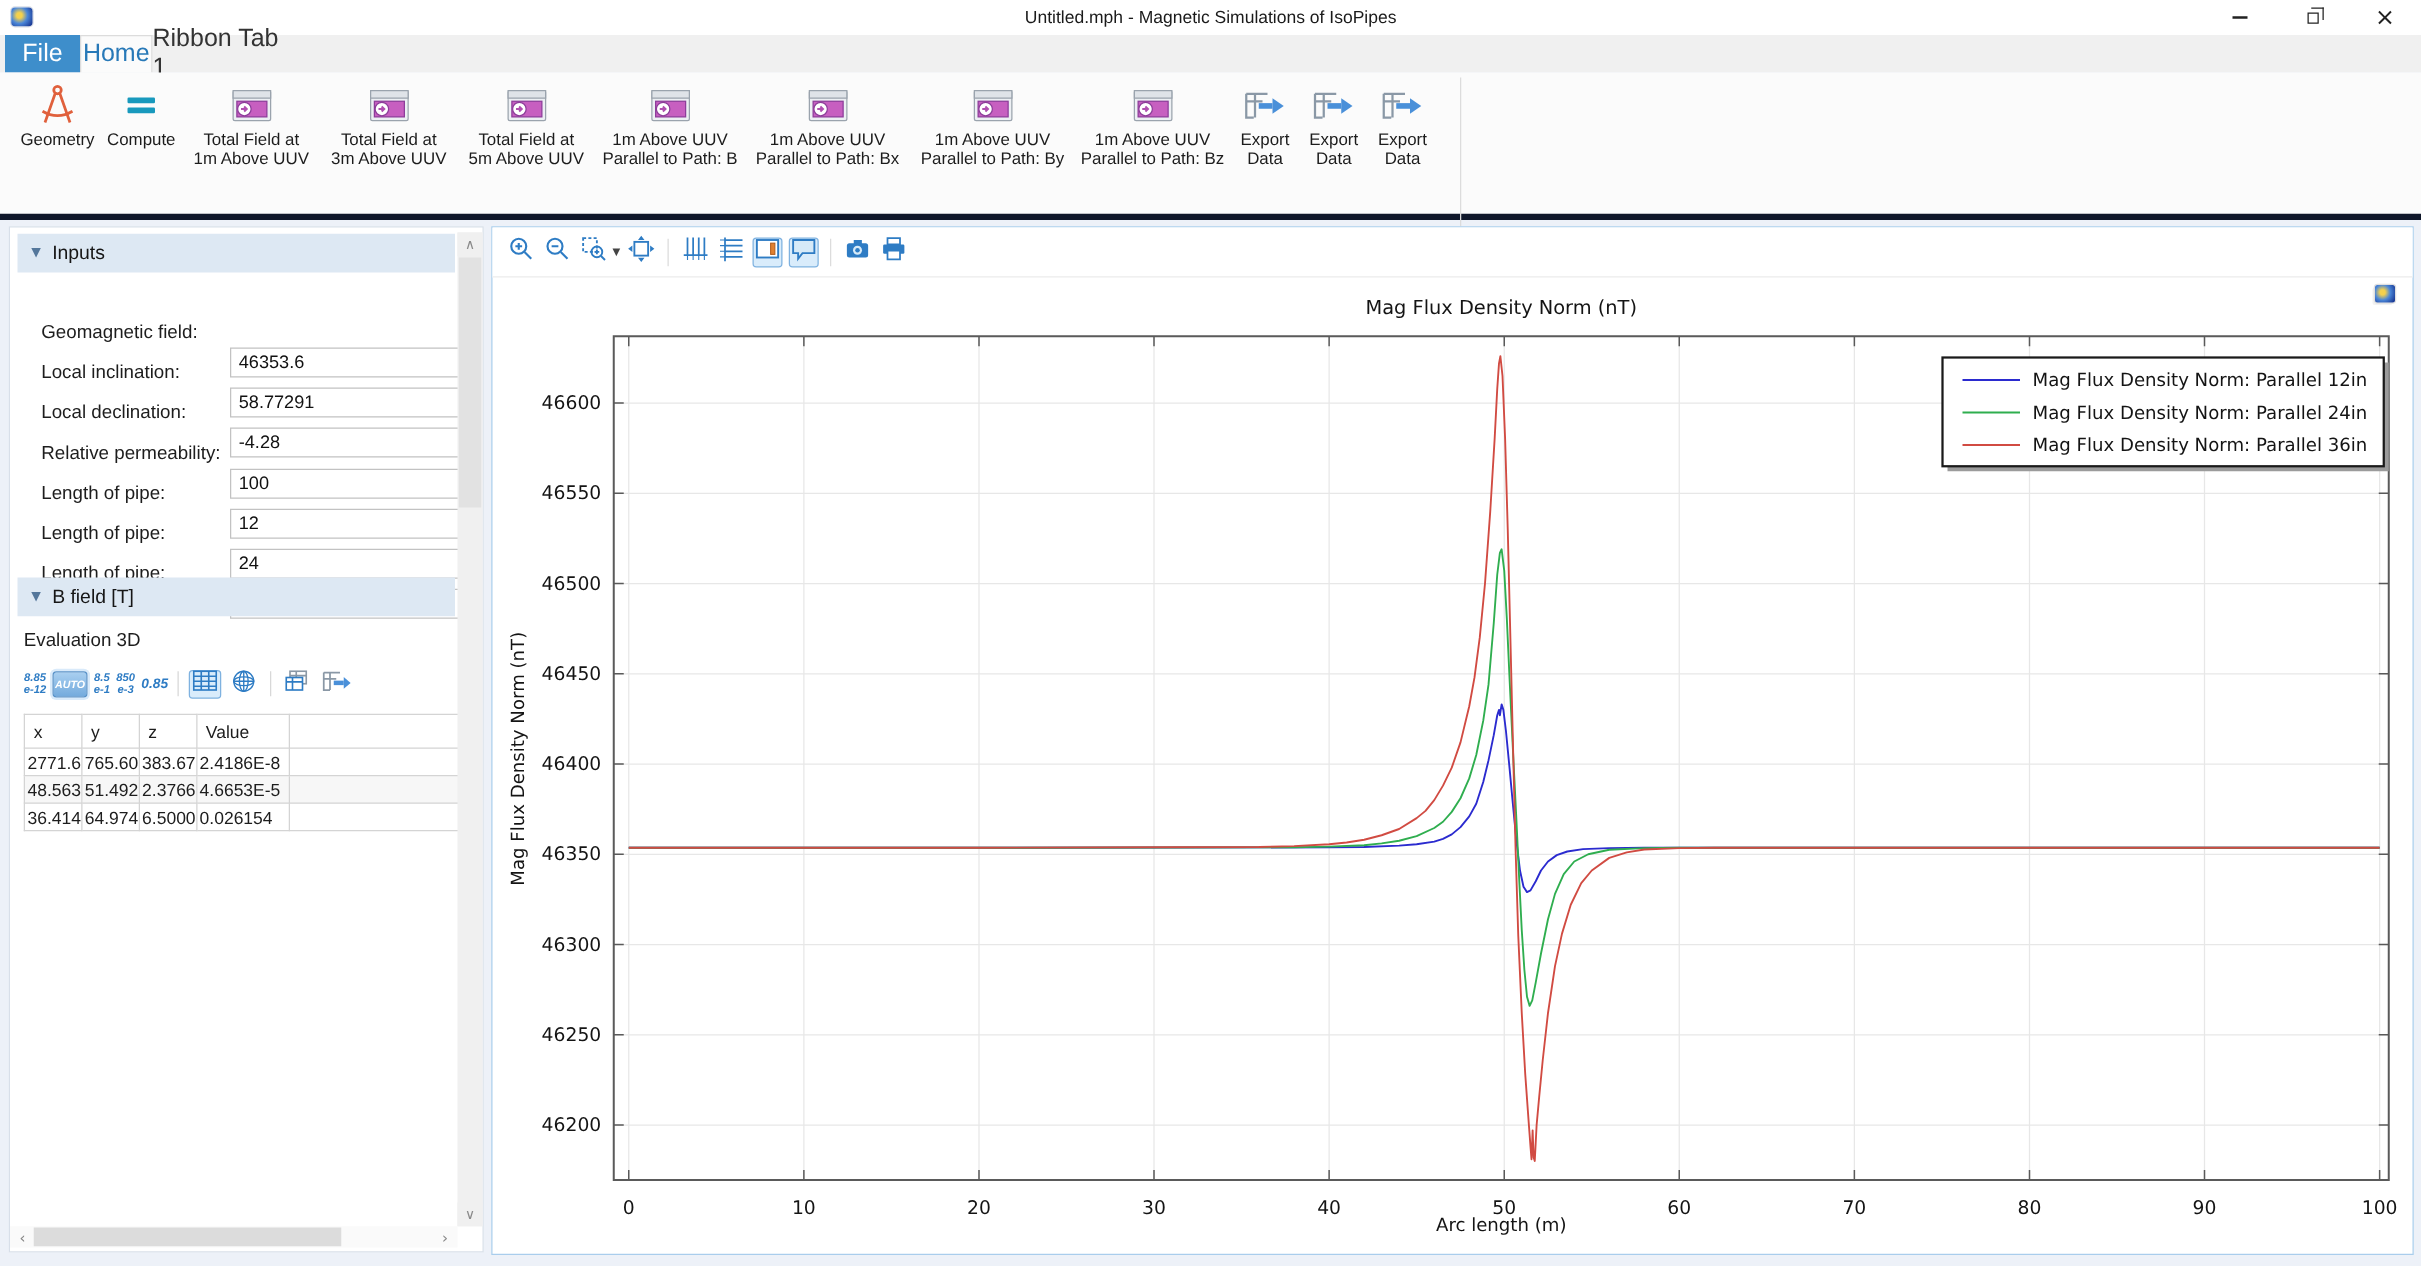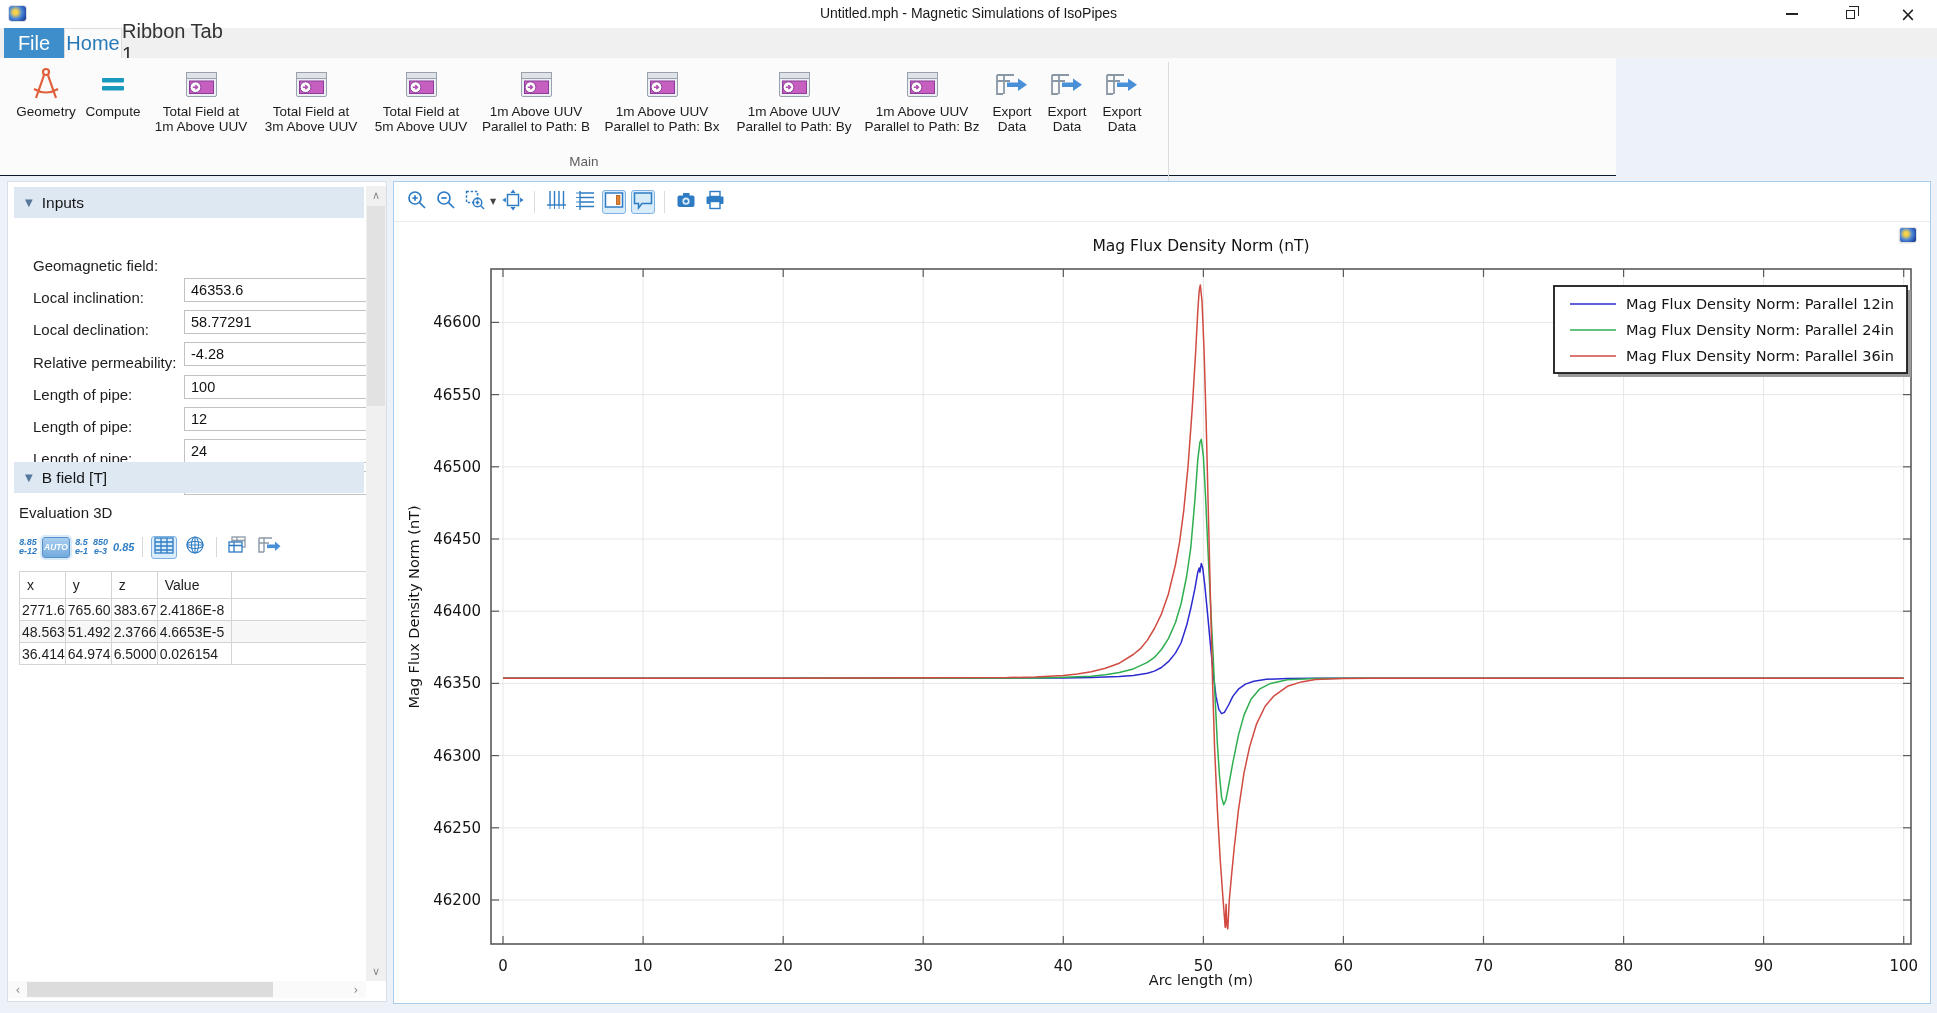--- a/index.html
+++ b/index.html
@@ -20,21 +20,21 @@
   .close-glyph { font-size:19px; line-height:19px; font-family:"DejaVu Sans",sans-serif; }
 
   
   .tabstrip { position:absolute; left:0; top:28px; width:1937px; height:30px; background:#f0f0f0; }
   .rtab { position:absolute; top:0; height:30px; display:flex; align-items:center; justify-content:center; font-size:20px; color:#333; }
   .rtab.file { left:4px; width:60px; background:#3e8ecb; color:#fff; }
   .rtab.home { left:64px; width:58px; background:#fbfbfb; color:#2879b8; border:1px solid #dcdcdc; border-bottom:none;text-align:right; }
   .rtab.rt1  { left:122px; width:108px; }
 
   
-  .ribbon { position:absolute; left:0; top:58px; width:1616px; height:118px; background:#fbfbfb; border-bottom:1px solid #0f172a; }
+  .ribbon { position:absolute; left:0; top:58px; width:1937px; height:118px; background:#fbfbfb; border-bottom:5px solid #0f172a; }
   .rbtn { position:absolute; top:6px; height:94px; display:flex; flex-direction:column; align-items:center; }
   .ricon { height:40px; display:flex; align-items:center; justify-content:center; }
   .rlabel { font-size:13.5px; line-height:15px; color:#1c1c1c; text-align:center; white-space:pre-line; }
   .rgroup-sep { position:absolute; left:1168px; top:4px; width:1px; height:164px; background:#dcdcdc; }
   .rgroup-label { position:absolute; left:0; top:96px; width:1168px; text-align:center; font-size:13.5px; color:#5f5f5f; }
 
   
   .left-panel { position:absolute; left:7px; top:181px; width:380px; height:821px; background:#ffffff; border:1px solid #d8dfe9; }
   .graphics-panel { position:absolute; left:393px; top:181px; width:1538px; height:823px; background:#ffffff; border:1px solid #a9cdec; }
 
@@ -244,21 +244,20 @@
             <svg width="36" height="27" viewBox="0 0 36 27">
               <path d="M3 4 h17 M3 4 v19 h6 M3 10 h13 M10 4 v19" stroke="#8a98a6" stroke-width="1.8" fill="none"></path>
               <rect x="13" y="11.5" width="11" height="4.5" fill="#4a90d9"></rect>
               <path d="M24 7.5 L33 13.7 L24 20 Z" fill="#4a90d9"></path>
             </svg>
           </div>
           <div class="rlabel">Export<br>Data</div>
         </div>
       </div>
     <div class="rgroup-sep"></div>
-    <div class="rgroup-label">Main</div>
   </div>
 
   <div class="left-panel">
     <div class="sec-header" style="top:5px;">
       <span class="sec-tri">▼</span>
       <span class="sec-title">Inputs</span>
     </div>
     <div id="input-fields">
         <div class="frm-row" style="top:48px">
           <span class="frm-label">Geomagnetic field:</span>

